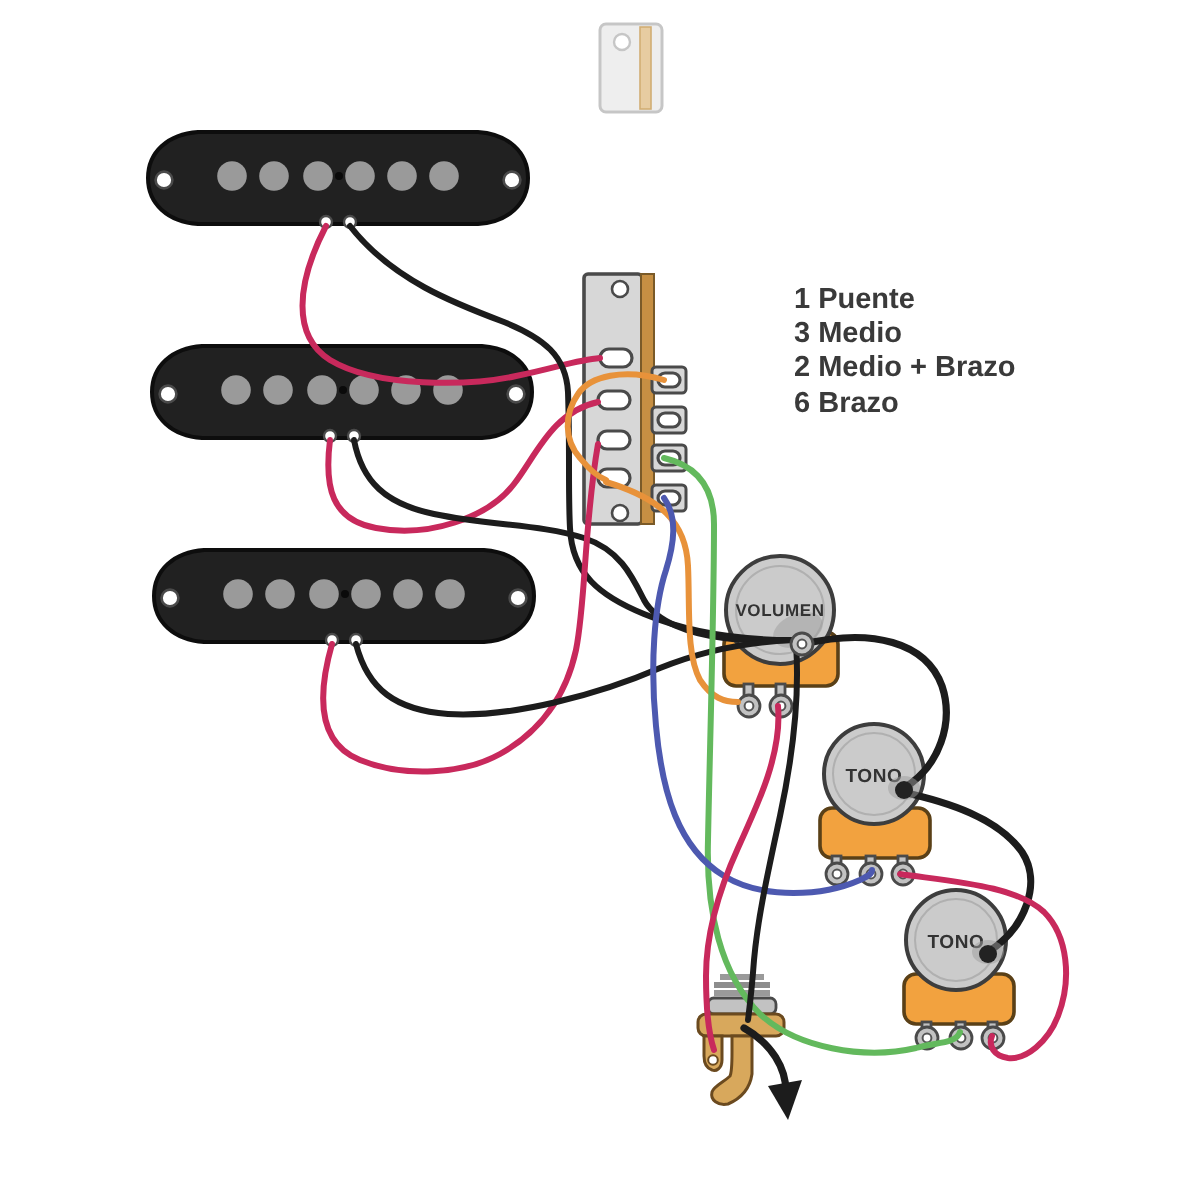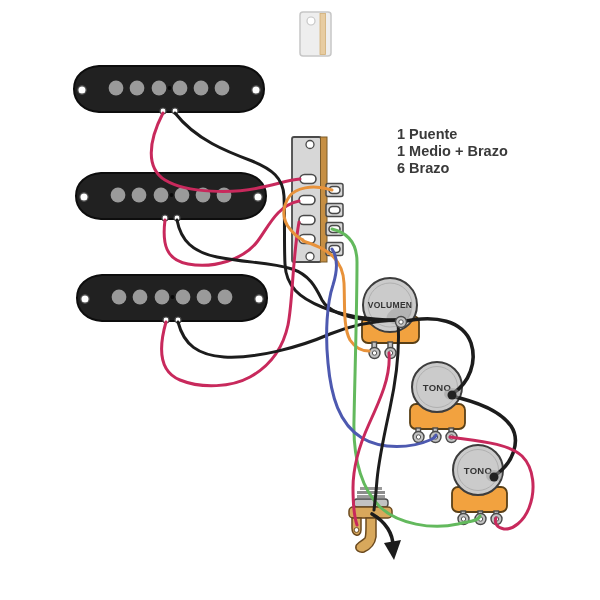--- a/index.html
+++ b/index.html
@@ -26,21 +26,21 @@
   .f-pot{fill:var(--pot_body);stroke:#5a4017;stroke-width:1.8;}
   .f-face{fill:var(--pot_face);stroke:#3d3d3d;stroke-width:2;}
   .f-facering{fill:none;stroke:#a9a9a9;stroke-width:1;opacity:.8;}
   .f-metal{fill:var(--metal);stroke:#4a4a4a;stroke-width:1.4;}
   .f-brass{fill:var(--jack_brass);stroke:#6b4a1f;stroke-width:1.5;}
   .solder{fill:#222222;}
   .halo{fill:#9e9e9e;opacity:.5;}
   .pot-label{font-family:"Liberation Sans",sans-serif;font-weight:bold;fill:#333333;
              text-anchor:middle;letter-spacing:.3px;}
   
-  #legend{position:absolute;left:397px;top:126px;color:var(--text);
+  #legend{position:absolute;left:397px;top:142px;color:var(--text);
           font-size:14.5px;font-weight:600;line-height:17.2px;white-space:nowrap;}
 </style>
 </head>
 <body>
 
 <div id="stage">
 <svg width="600" height="600" viewBox="0 0 600 600">
 
   <defs>
     <g id="pickup-shape">
@@ -169,16 +169,17 @@
   <circle cx="401" cy="322" r="2.2" fill="#fff" stroke="#555" stroke-width="1"></circle>
 
   <g>
     <path class="wire w-black wire-thick" d="M372,514 C386,522 393,534 393,546"></path>
     <polygon points="384,543 401,540 394,560" fill="var(--wire_black)"></polygon>
   </g>
 </svg>
 
 <div id="legend">
   <div>1 Puente</div>
-  <div>1 Medio + Brazo</div>
+  <div>3 Medio</div>
+  <div>2 Medio + Brazo</div>
   <div>6 Brazo</div>
 </div>
 </div>
 
 </body></html>

